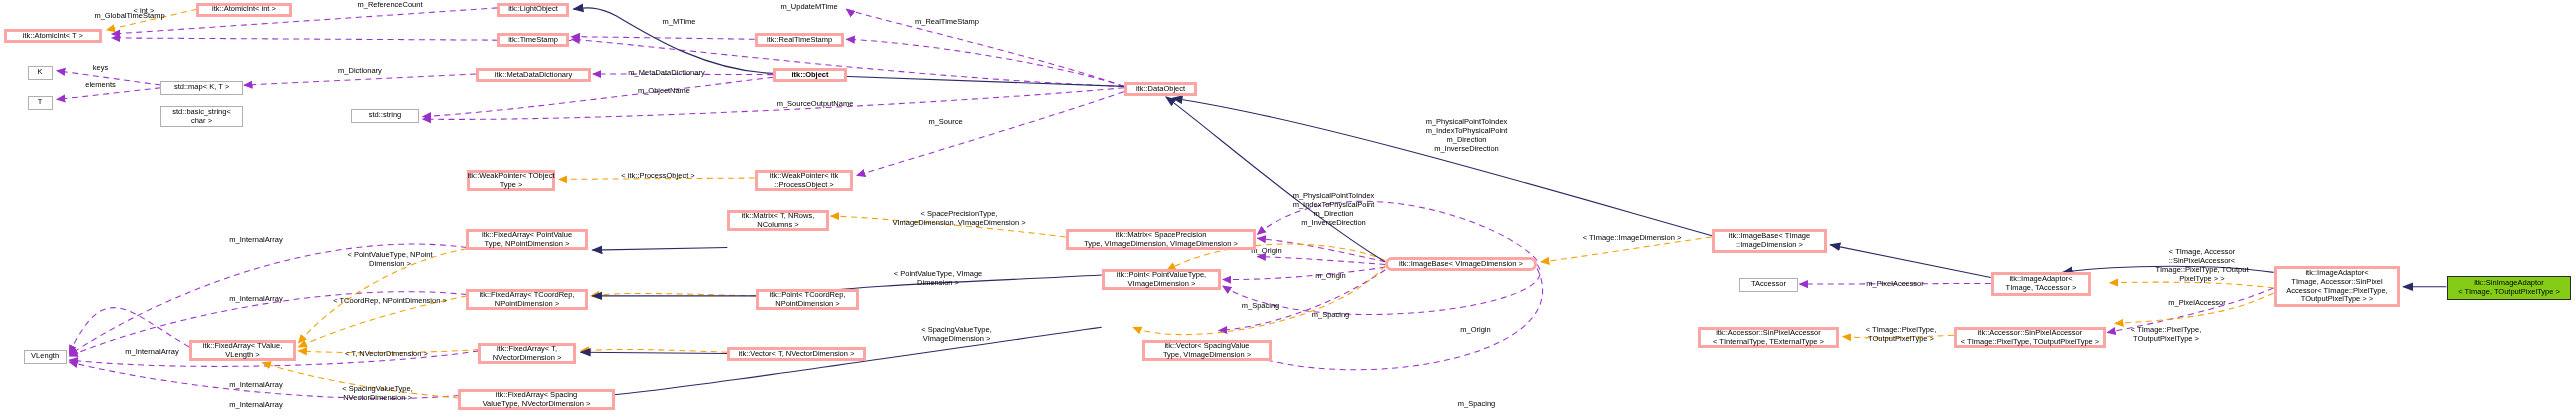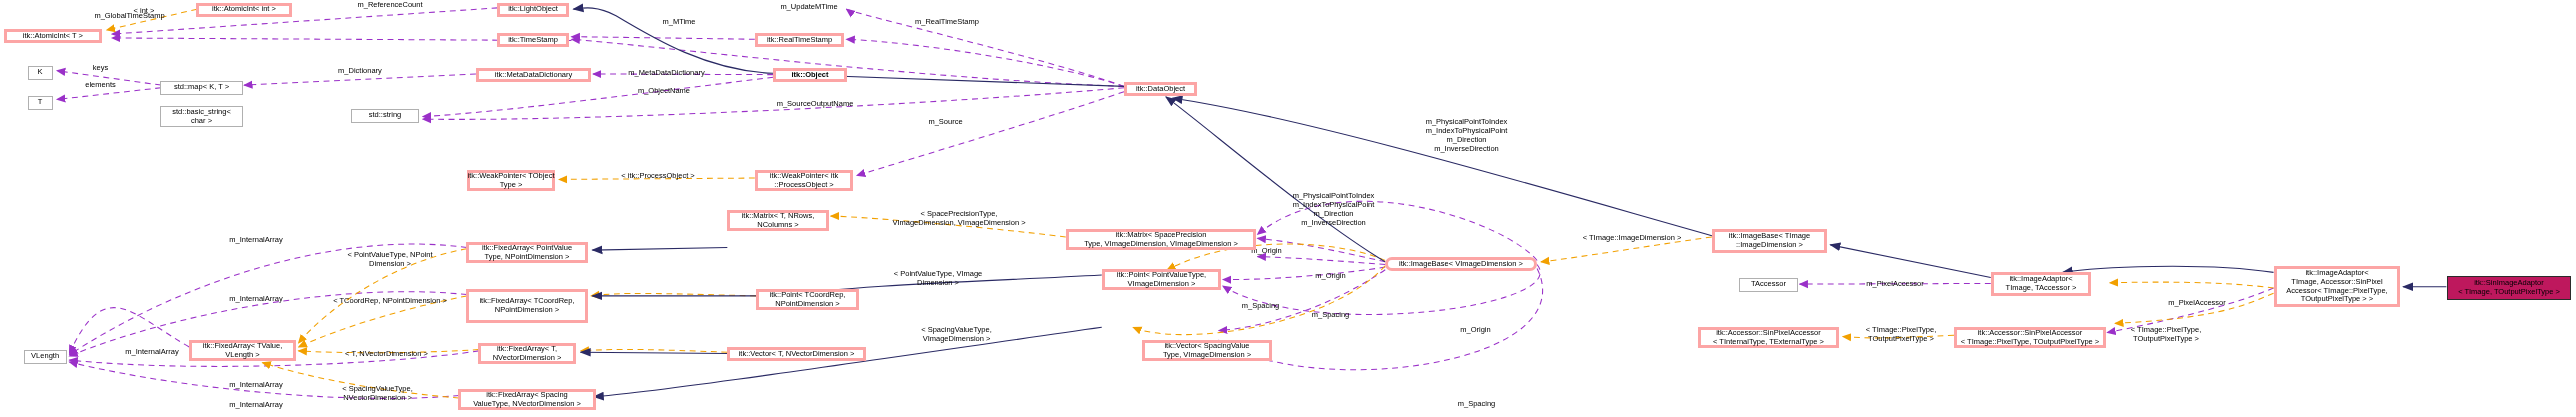--- a/index.html
+++ b/index.html
@@ -23,21 +23,21 @@
     border:0.7px solid #404040;
     color:#000000;
     font-size:7.5px;
     line-height:1.18;
     white-space:pre;
     letter-spacing:0px;
     z-index:3;
   }
   .node.solid{border:3px solid #fca5a5;}
   .node.thin{border:0.7px solid #b0b0b0;}
-  .node.highlight{background:#be185d;border:1px solid #2b2b2b;}
+  .node.highlight{background:#84cc16;border:1px solid #2b2b2b;}
   .edge-label{
     position:absolute;
     font-size:7.5px;
     color:#000000;
     background:transparent;
     white-space:pre;
     text-align:center;
     line-height:1.18;
     z-index:2;
   }
@@ -151,20 +151,24 @@
 m_InverseDirection</div>
     <div class="edge-label multi" style="left: 1303px; top: 272px; width: 55px;">m_Origin</div>
     <div class="edge-label multi" style="left: 1299px; top: 311px; width: 63px;">m_Spacing</div>
     <div class="edge-label multi" style="left: 1448px; top: 326px; width: 55px;">m_Origin</div>
     <div class="edge-label multi" style="left: 1445px; top: 400px; width: 63px;">m_Spacing</div>
     <div class="edge-label multi" style="left: 1239px; top: 247px; width: 55px;">m_Origin</div>
     <div class="edge-label multi" style="left: 1229px; top: 302px; width: 63px;">m_Spacing</div>
     <div class="edge-label multi" style="left: 1560px; top: 234px; width: 144px;">&lt; TImage::ImageDimension &gt;</div>
     <div class="edge-label multi" style="left: 1852px; top: 280px; width: 86px;">m_PixelAccessor</div>
     <div class="edge-label multi" style="left: 2154px; top: 299px; width: 86px;">m_PixelAccessor</div>
+    <div class="edge-label multi" style="left: 2140px; top: 248px; width: 124px;">&lt; TImage, Accessor
+::SinPixelAccessor&lt;
+TImage::PixelType, TOutput
+PixelType &gt; &gt;</div>
     <div class="edge-label multi" style="left: 1852px; top: 326px; width: 98px;">&lt; TImage::PixelType,
 TOutputPixelType &gt;</div>
     <div class="edge-label multi" style="left: 2117px; top: 326px; width: 98px;">&lt; TImage::PixelType,
 TOutputPixelType &gt;</div>
     <div class="edge-label multi" style="left: 214px; top: 236px; width: 84px;">m_InternalArray</div>
     <div class="edge-label multi" style="left: 214px; top: 295px; width: 84px;">m_InternalArray</div>
     <div class="edge-label multi" style="left: 110px; top: 348px; width: 84px;">m_InternalArray</div>
     <div class="edge-label multi" style="left: 214px; top: 381px; width: 84px;">m_InternalArray</div>
     <div class="edge-label multi" style="left: 214px; top: 401px; width: 84px;">m_InternalArray</div>
     <div class="edge-label multi" style="left: 326px; top: 251px; width: 128px;">&lt; PointValueType, NPoint
@@ -197,29 +201,29 @@
 ::ProcessObject &gt;</div>
     <div class="node solid" style="left: 727px; top: 210px; width: 102px; height: 21px;">itk::Matrix&lt; T, NRows,
 NColumns &gt;</div>
     <div class="node solid" style="left: 1066px; top: 229px; width: 190px; height: 21px;">itk::Matrix&lt; SpacePrecision
 Type, VImageDimension, VImageDimension &gt;</div>
     <div class="node solid" style="left: 1385px; top: 257px; width: 152px; height: 14.4px; border-radius: 7px;">itk::ImageBase&lt; VImageDimension &gt;</div>
     <div class="node solid" style="left: 1102px; top: 269px; width: 119px; height: 21px;">itk::Point&lt; PointValueType,
 VImageDimension &gt;</div>
     <div class="node solid" style="left: 1102px; top: 340px; width: 130px; height: 21px; margin-left: 40px;">itk::Vector&lt; SpacingValue
 Type, VImageDimension &gt;</div>
-    <div class="node solid" style="left: 466px; top: 242px; width: 122px; height: 21px;">itk::FixedArray&lt; PointValue
+    <div class="node solid" style="left: 466px; top: 229px; width: 122px; height: 21px;">itk::FixedArray&lt; PointValue
 Type, NPointDimension &gt;</div>
-    <div class="node solid" style="left: 466px; top: 289px; width: 122px; height: 34px;">itk::FixedArray&lt; TCoordRep,
+    <div class="node solid" style="left: 466px; top: 289px; width: 122px; height: 21px;">itk::FixedArray&lt; TCoordRep,
 NPointDimension &gt;</div>
     <div class="node solid" style="left: 189px; top: 340px; width: 107px; height: 21px;">itk::FixedArray&lt; TValue,
 VLength &gt;</div>
     <div class="node solid" style="left: 478px; top: 343px; width: 98px; height: 21px;">itk::FixedArray&lt; T,
 NVectorDimension &gt;</div>
-    <div class="node solid" style="left: 458px; top: 389px; width: 138px; height: 21px;">itk::FixedArray&lt; Spacing
+    <div class="node solid" style="left: 458px; top: 389px; width: 157px; height: 21px;">itk::FixedArray&lt; Spacing
 ValueType, NVectorDimension &gt;</div>
     <div class="node thin" style="left: 23.6px; top: 350px; width: 43px; height: 13.8px;">VLength</div>
     <div class="node solid" style="left: 756px; top: 289px; width: 103px; height: 21px;">itk::Point&lt; TCoordRep,
 NPointDimension &gt;</div>
     <div class="node solid" style="left: 727px; top: 347px; width: 139px; height: 14.4px;">itk::Vector&lt; T, NVectorDimension &gt;</div>
     <div class="node solid" style="left: 1712px; top: 229px; width: 115px; height: 23.6px; text-align: center;">itk::ImageBase&lt; TImage
 ::ImageDimension &gt;</div>
     <div class="node thin" style="left: 1739px; top: 278px; width: 59px; height: 13.8px;">TAccessor</div>
     <div class="node solid" style="left: 1991px; top: 272px; width: 100px; height: 23.6px;">itk::ImageAdaptor&lt;
 TImage, TAccessor &gt;</div>

